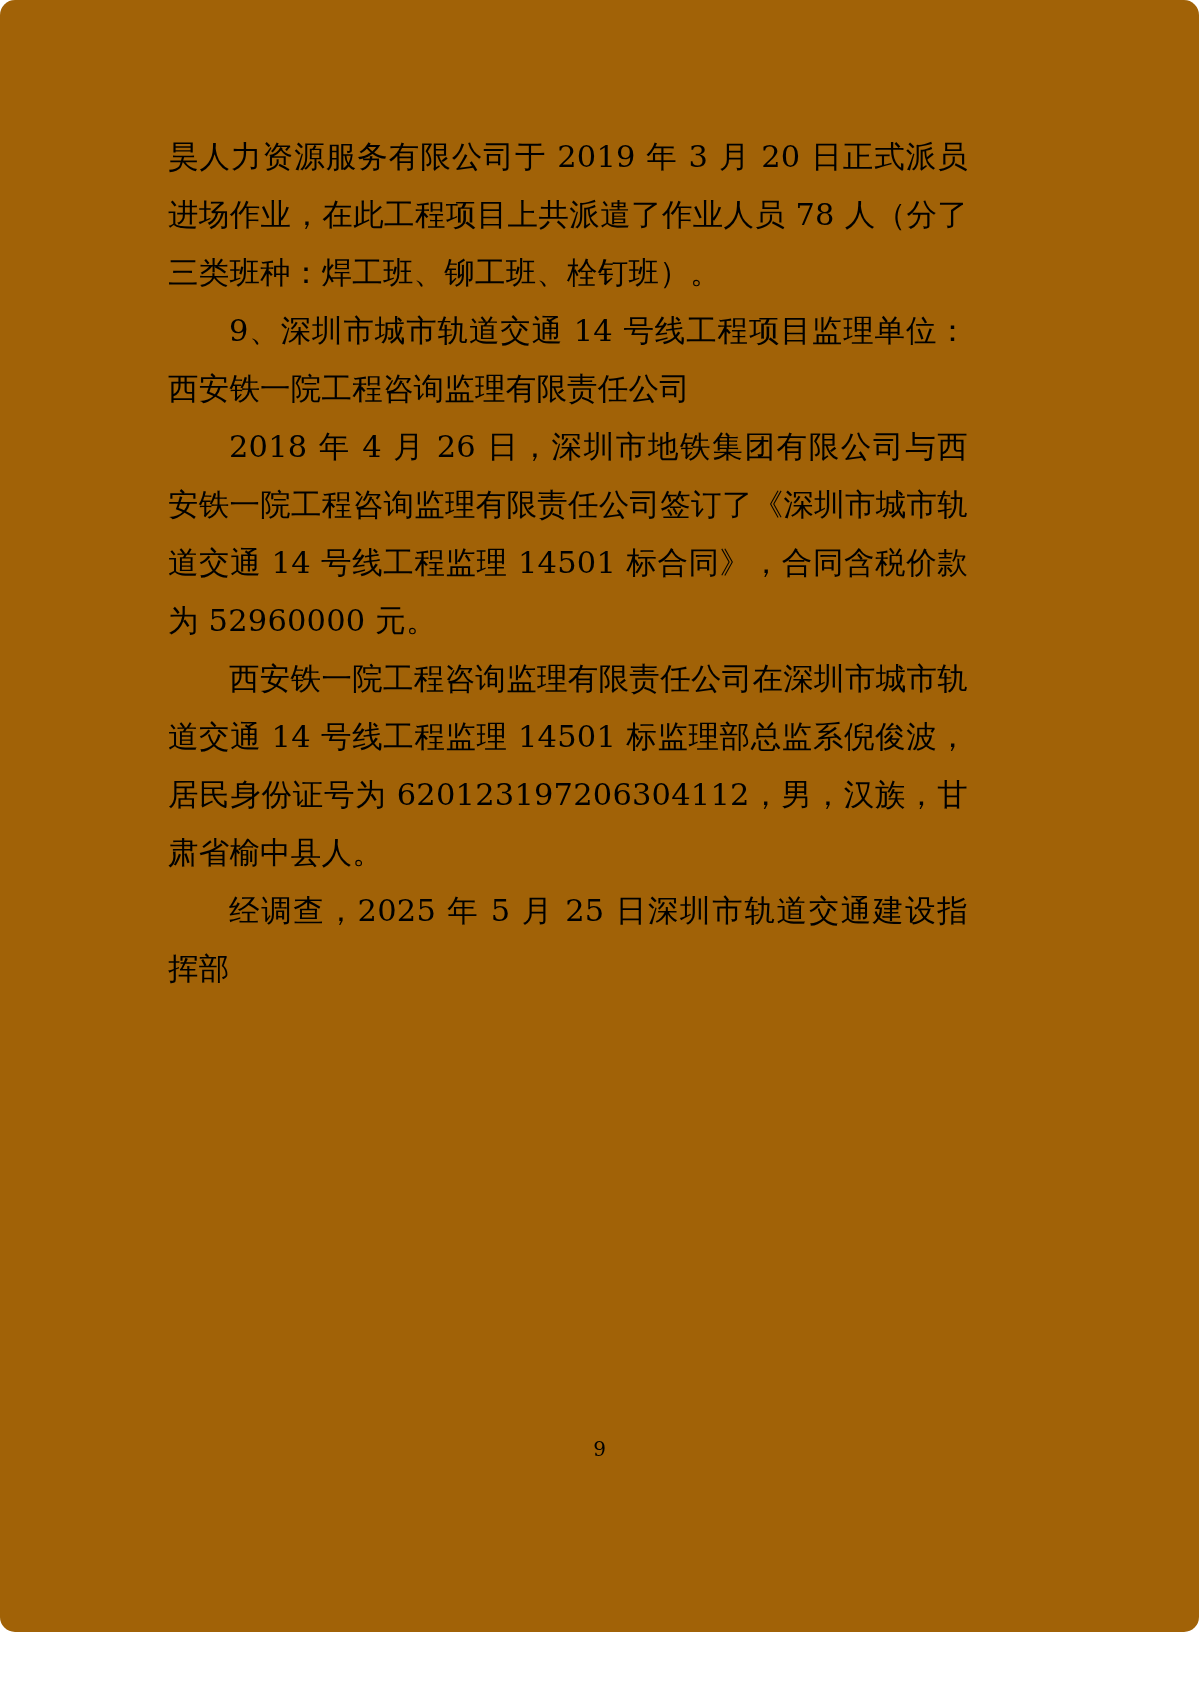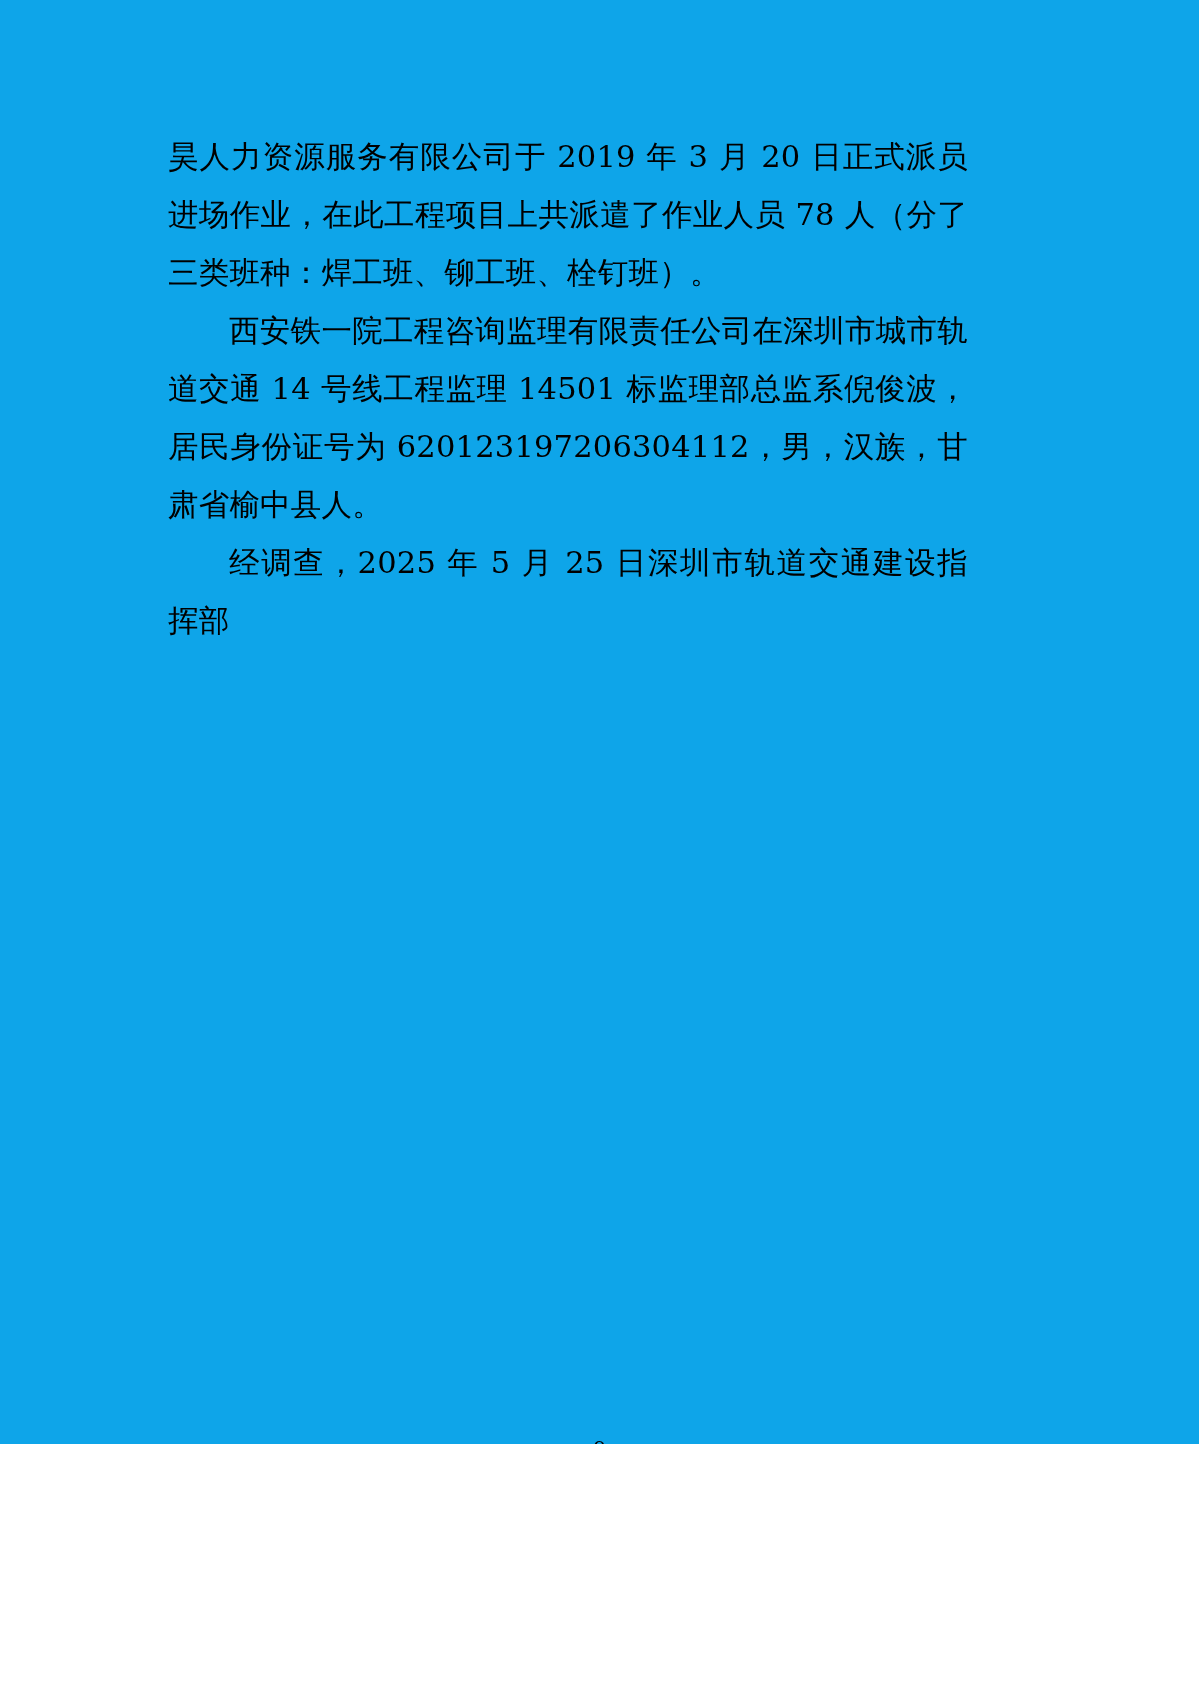--- a/index.html
+++ b/index.html
@@ -3,26 +3,27 @@
 <meta charset="utf-8">
 <style>
   html, body {
     margin: 0;
     padding: 0;
     background: #ffffff;
   }
   .page {
     position: relative;
     width: 1199px;
-    height: 1444px;
+    height: 1632px;
     margin: 0 auto;
-    background: #0ea5e9;
+    background: #a16207;
     box-sizing: border-box;
     font-family: "DejaVu Serif", "Liberation Serif", serif;
     overflow: hidden;
+    border-radius: 15px;
   }
   .content {
     position: absolute;
     left: 168px;
     top: 128px;
     width: 800px;
   }
   p.para {
     margin: 0 0 0 0;
     font-size: 30.5px;
@@ -46,17 +47,19 @@
     color: #000000;
     font-family: "DejaVu Serif", "Liberation Serif", serif;
   }
 </style>
 </head>
 <body>
 
 <div class="page">
   <div class="content">
     <p class="para">昊人力资源服务有限公司于 2019 年 3 月 20 日正式派员进场作业，在此工程项目上共派遣了作业人员 78 人（分了三类班种：焊工班、铆工班、栓钉班）。</p>
+    <p class="para indent">9、深圳市城市轨道交通 14 号线工程项目监理单位：西安铁一院工程咨询监理有限责任公司</p>
+    <p class="para indent">2018 年 4 月 26 日，深圳市地铁集团有限公司与西安铁一院工程咨询监理有限责任公司签订了《深圳市城市轨道交通 14 号线工程监理 14501 标合同》，合同含税价款为 52960000 元。</p>
     <p class="para indent">西安铁一院工程咨询监理有限责任公司在深圳市城市轨道交通 14 号线工程监理 14501 标监理部总监系倪俊波，居民身份证号为 620123197206304112，男，汉族，甘肃省榆中县人。</p>
     <p class="para indent">经调查，2025 年 5 月 25 日深圳市轨道交通建设指挥部</p>
   </div>
   <div class="page-number">9</div>
 </div>
 
 </body></html>

